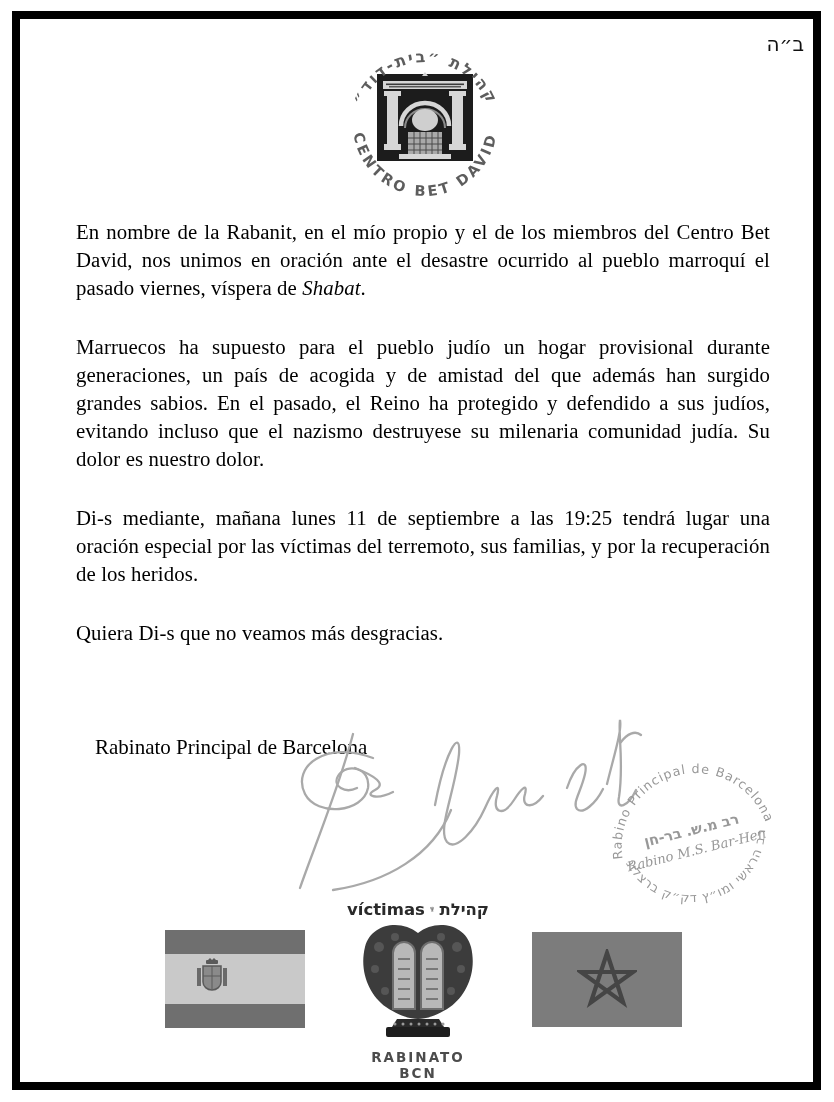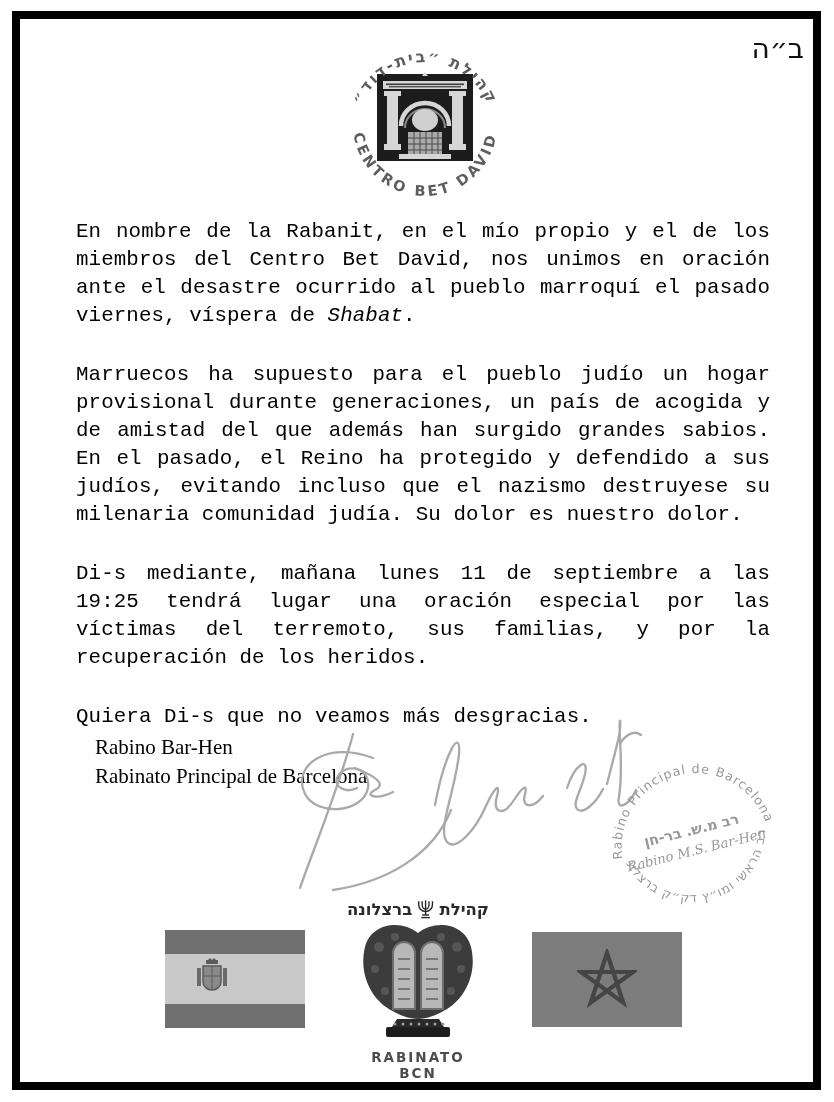--- a/index.html
+++ b/index.html
@@ -8,32 +8,32 @@
     position:relative; width:834px; height:1102px; background:#fff;
     font-family:"Liberation Serif", serif; color:#000; overflow:hidden;
   }
   .frame {
     position:absolute; left:12px; top:11px; right:13px; bottom:12px;
     border:8px solid #000;
   }
   
   .bsd {
     position:absolute; top:32px; right:30px;
-    font-family:"DejaVu Sans", sans-serif; font-size:28px; color:#111;
+    font-family:"DejaVu Sans", sans-serif; font-size:20px; color:#111;
     direction:rtl;
   }
   .logo { position:absolute; left:323px; top:36px; width:205px; height:162px; }
   .logo svg { overflow:visible; }
   .arc-heb { font-family:"DejaVu Sans", sans-serif; font-size:16px; font-weight:bold; fill:#5d5d5d; letter-spacing:2px; }
   .arc-lat { font-family:"DejaVu Sans", sans-serif; font-size:14.5px; font-weight:bold; fill:#5d5d5d; letter-spacing:3px; }
   
   .text-block { position:absolute; left:76px; top:218px; width:694px; }
   .text-block p {
     margin:0 0 31px 0; text-align:justify;
-    font-size:20.8px; line-height:28px; letter-spacing:0.1px;font-family:Liberation Mono, monospace;
+    font-size:20.8px; line-height:28px; letter-spacing:0.1px;
   }
   .text-block p:last-child { margin-bottom:10px; }
   
   .sig-block { position:absolute; left:95px; top:733px; font-size:21px; line-height:29px; }
   .sig-scribble { position:absolute; left:255px; top:710px; width:400px; height:195px; }
   .sig-scribble path { stroke:#a9a9a9; stroke-width:2.3; fill:none; stroke-linecap:round; }
   
   .stamp { position:absolute; left:604px; top:750px; width:180px; height:180px; transform:rotate(-14deg); }
   .stamp text, .stamp textPath { fill:#989898; }
   .stamp-arc { font-family:"DejaVu Sans", sans-serif; font-size:12px; letter-spacing:1px; }
@@ -118,21 +118,20 @@
   </div>
 
   <div class="text-block">
     <p><span>En nombre de la Rabanit, en el mío propio y el de los miembros del Centro Bet David, nos unimos en oración ante el desastre ocurrido al pueblo marroquí el pasado viernes, víspera de </span><i>Shabat</i><span>.</span></p>
     <p>Marruecos ha supuesto para el pueblo judío un hogar provisional durante generaciones, un país de acogida y de amistad del que además han surgido grandes sabios. En el pasado, el Reino ha protegido y defendido a sus judíos, evitando incluso que el nazismo destruyese su milenaria comunidad judía. Su dolor es nuestro dolor.</p>
     <p>Di-s mediante, mañana lunes 11 de septiembre a las 19:25 tendrá lugar una oración especial por las víctimas del terremoto, sus familias, y por la recuperación de los heridos.</p>
     <p>Quiera Di-s que no veamos más desgracias.</p>
   </div>
 
   <div class="sig-block">
-    <div>Rabino Bar-Hen</div>
     <div>Rabinato Principal de Barcelona</div>
   </div>
 
   <svg class="sig-scribble" viewBox="0 0 400 195">
     <path d="M 118,48 C 72,30 36,56 50,84 C 62,107 108,103 113,78 C 116,58 92,52 83,66 C 77,76 90,84 102,78"></path>
     <path d="M 100,58 C 120,66 132,74 120,80 C 108,86 122,90 138,82"></path>
     <path d="M 98,24 C 84,78 58,140 45,178"></path>
     <path d="M 180,95 C 190,42 206,16 204,44 C 200,82 182,120 192,132 C 201,142 220,120 230,98 C 238,80 246,70 242,86 C 237,103 248,107 259,90 C 266,79 273,72 270,84 C 266,97 277,100 288,86"></path>
     <path d="M 196,100 C 178,145 132,172 78,180"></path>
     <path d="M 312,78 C 320,54 334,46 330,64 C 326,82 317,93 322,99 C 328,105 341,93 348,79"></path>
@@ -175,21 +174,21 @@
       <span>קהילת</span>
       <svg width="20" height="24" viewBox="0 0 20 24">
         <g stroke="#222" stroke-width="1.6" fill="none">
           <line x1="10" y1="2" x2="10" y2="19"></line>
           <path d="M 2,3 v 4 a 8,8 0 0 0 16,0 v -4"></path>
           <path d="M 6,3 v 4 a 4,5 0 0 0 8,0 v -4"></path>
           <line x1="6" y1="19" x2="14" y2="19"></line>
           <line x1="5" y1="22" x2="15" y2="22"></line>
         </g>
       </svg>
-      <span>ברצלונה</span>
+      <span>víctimas</span>
     </div>
     <svg width="118" height="122" viewBox="0 0 118 122">
       <path d="M 59,12 C 42,-2 12,2 6,26 C 0,50 10,74 27,86 C 40,95 52,98 59,98 C 66,98 78,95 91,86 C 108,74 118,50 112,26 C 106,2 76,-2 59,12 Z" fill="#3c3c3c"></path>
       <g fill="#565656">
         <circle cx="20" cy="26" r="5"></circle>
           <circle cx="98" cy="26" r="5"></circle>
         <circle cx="16" cy="48" r="4"></circle>
           <circle cx="102" cy="48" r="4"></circle>
         <circle cx="26" cy="70" r="4"></circle>
           <circle cx="92" cy="70" r="4"></circle>

